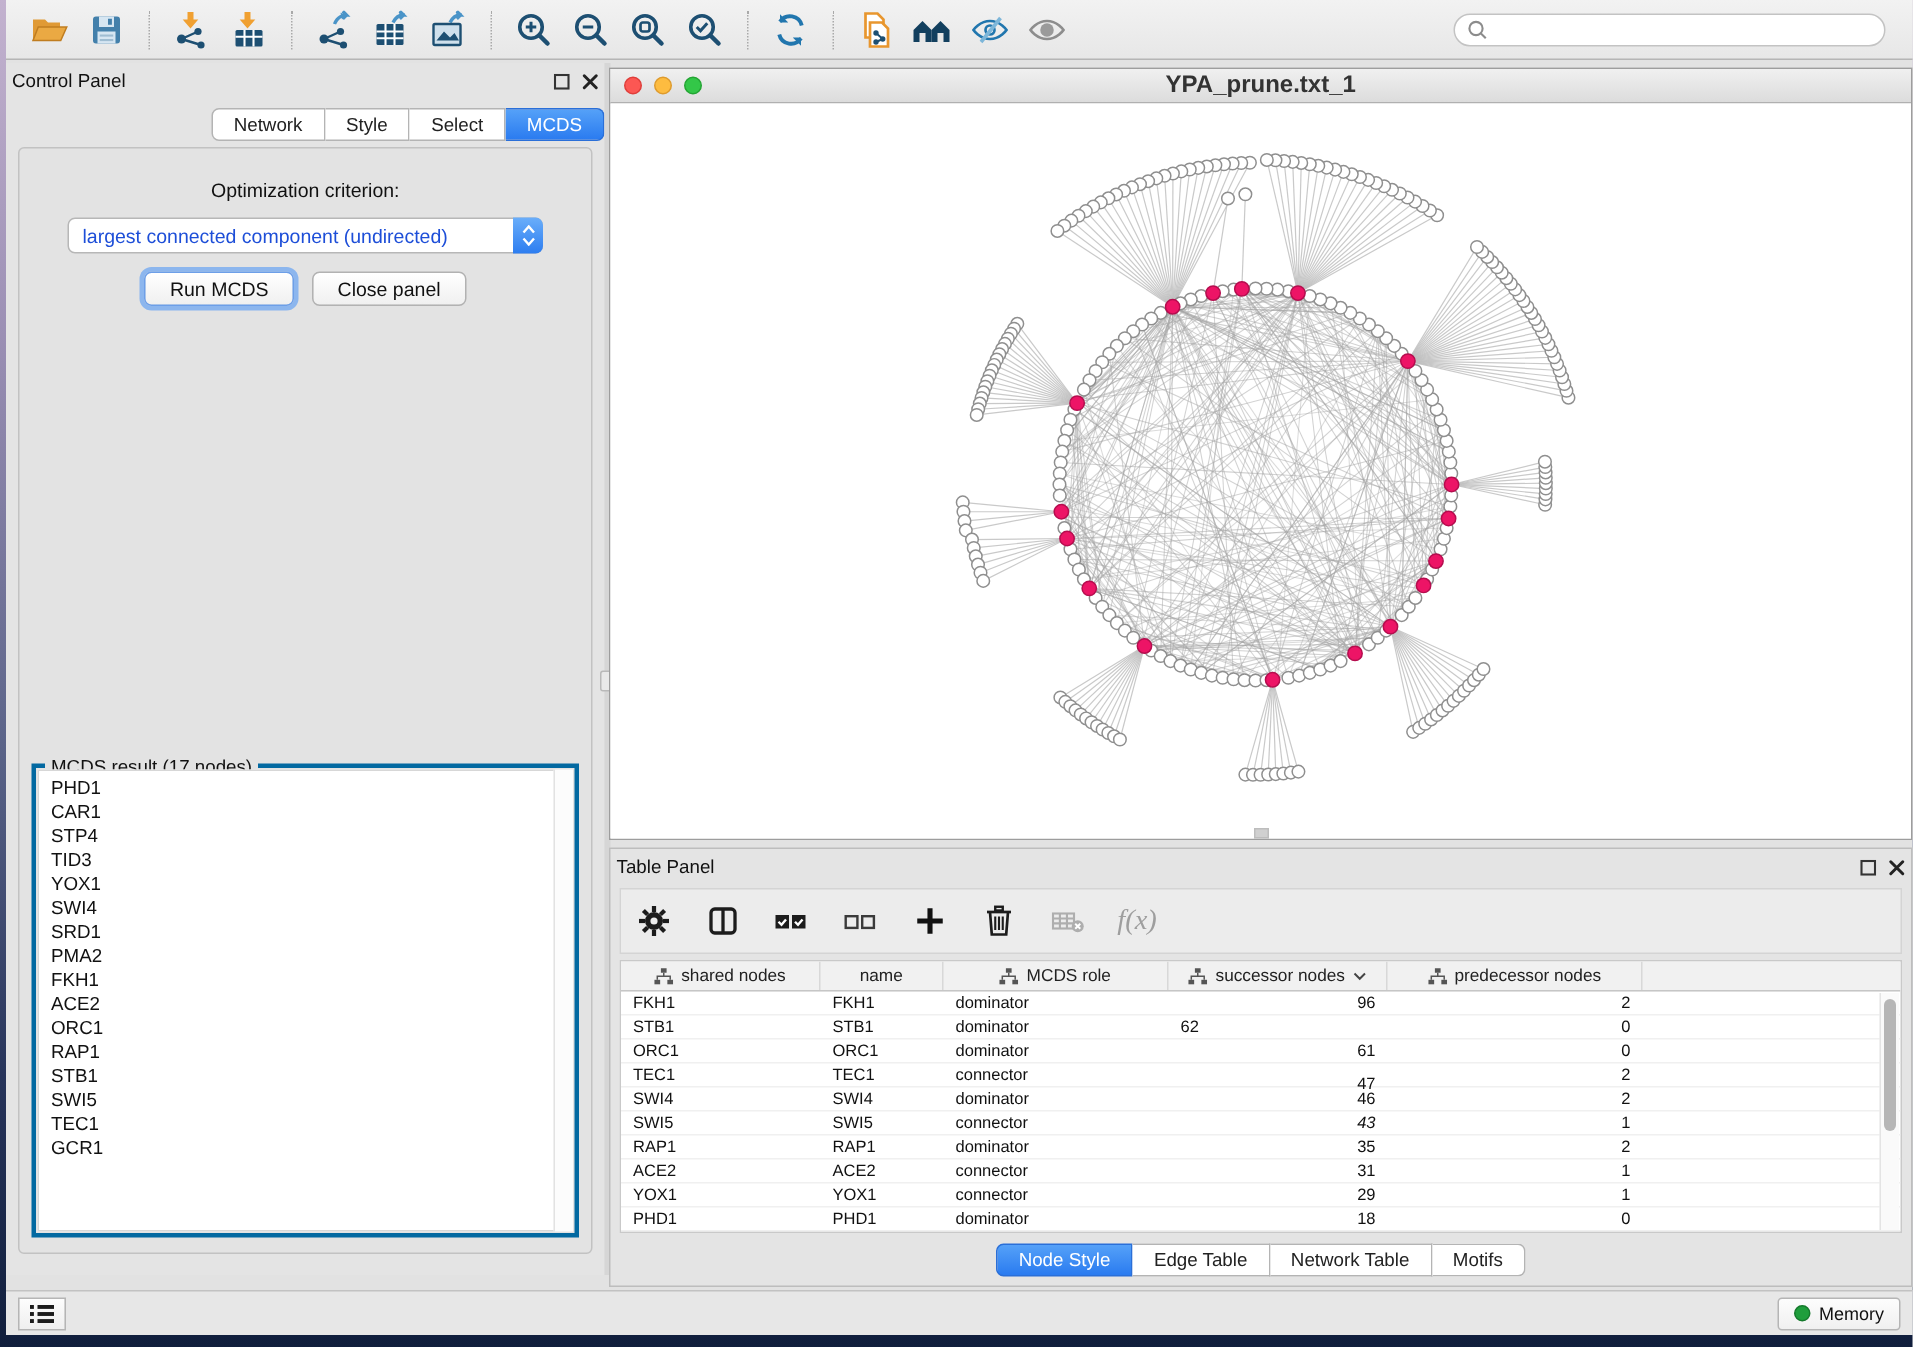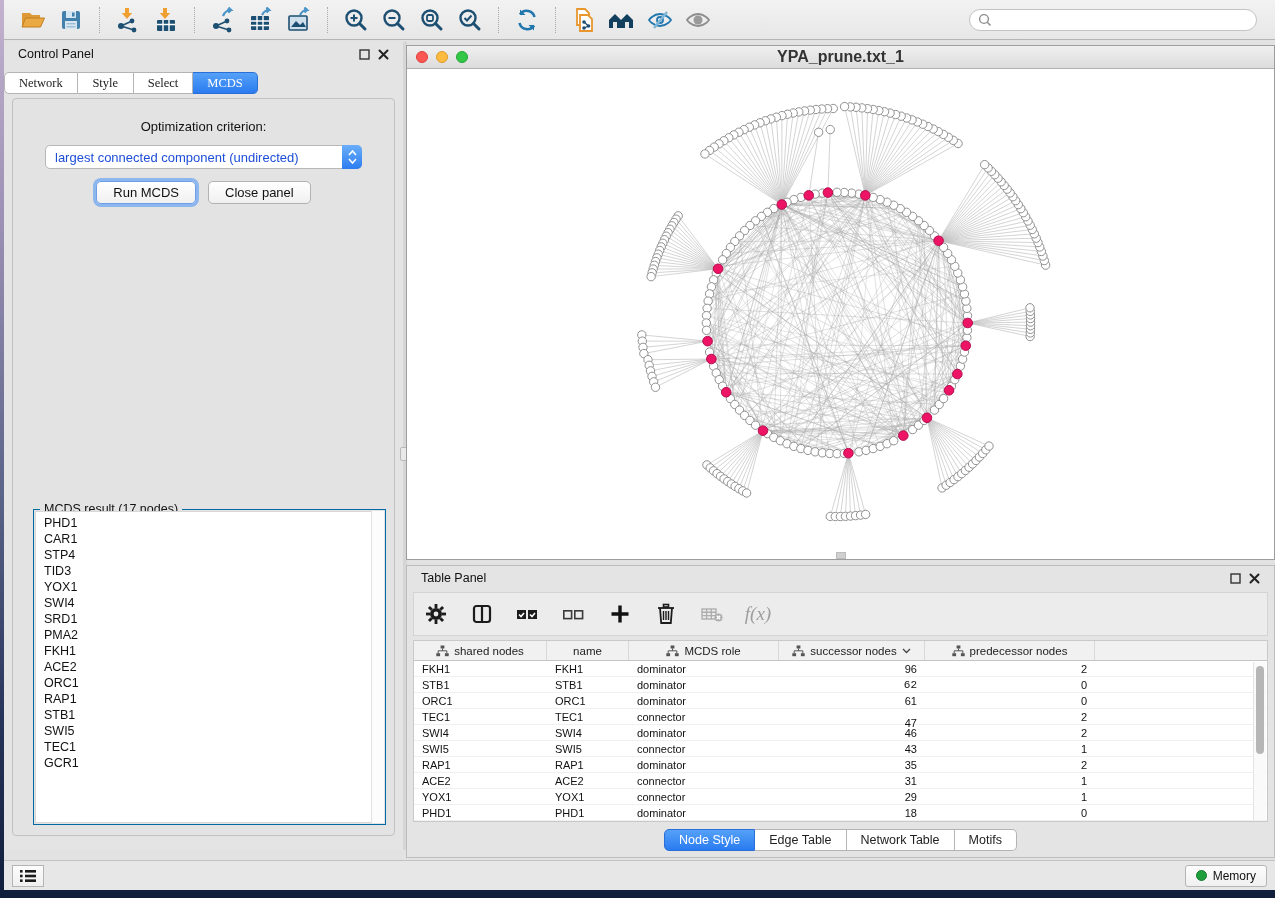--- a/index.html
+++ b/index.html
@@ -14,44 +14,44 @@
     display:flex; align-items:center; padding:0 10px; }
   .tbtn { width:32px; height:30px; display:flex; align-items:center; justify-content:center;
     border-radius:4px; margin:0 3px; cursor:default; }
   .tsep { width:0; height:26px; border-left:1px dotted #a9a9a9; margin:0 9px; }
   .searchbox { margin-left:auto; margin-right:8px; width:288px; height:22px; background:#fff;
     border:1px solid #c3c3c3; border-radius:12px; display:flex; align-items:center; padding:0 8px; }
   .searchbox input { border:none; outline:none; flex:1; font-size:12px; background:transparent; margin-left:5px; }
 
   
   .control-panel { position:absolute; left:0; top:42px; width:399px; bottom:40px; background:#e4e4e4; }
-  .panel-header { height:24px; display:flex; align-items:center; padding:0 14px; }
+  .panel-header { height:24px; display:flex; align-items:center; padding:0 4px; }
   .panel-title { font-size:12.5px; color:#111; }
   .panel-hbtns { margin-left:auto; display:flex; gap:8px; align-items:center; }
-  .cp-tabs { position:absolute; left:0; right:0; top:30px; display:flex; justify-content:flex-start;font-family:Liberation Serif, serif; }
+  .cp-tabs { position:absolute; left:0; right:0; top:30px; display:flex; justify-content:flex-end; }
   .seg { height:22px; display:flex; }
   .seg .seg-btn { min-width:56px; padding:0 14px; background:#fff; border:1px solid #b4b4b4; border-left:none;
     display:flex; align-items:center; justify-content:center; font-size:12.5px; color:#222; }
   .seg .seg-btn:first-child { border-left:1px solid #b4b4b4; border-radius:5px 0 0 5px; }
   .seg .seg-btn:last-child { border-radius:0 5px 5px 0; }
   .seg .seg-btn.active { background:linear-gradient(#55a1f8,#2a7bf0); border-color:#2a6fd8; color:#fff; }
   .cp-body { position:absolute; left:8px; right:8px; top:56px; bottom:14px;
     background:#e3e3e3; border:1px solid #c2c2c2; border-radius:4px; }
   .opt-label { text-align:center; margin-top:20px; font-size:13px; color:#111; }
   .combo { position:absolute; left:32px; right:32px; top:46px; height:24px; background:#fff;
     border:1px solid #b7b7b7; border-radius:5px; display:flex; align-items:center; }
   .combo-text { flex:1; padding:0 9px; font-size:13px; color:#1d4ed8; white-space:nowrap; overflow:hidden; }
   .combo-stepper { width:20px; height:24px; margin:-1px -1px -1px 0; border-radius:0 5px 5px 0;
     background:linear-gradient(#6aaefa,#2d7df0); display:flex; flex-direction:column; align-items:center; justify-content:center; gap:2px; }
   .cp-buttons { position:absolute; left:0; right:0; top:82px; display:flex; justify-content:center; gap:12px; }
   .mac-btn { height:23px; padding:0 16px; background:linear-gradient(#ffffff,#f0f0f0);
     border:1px solid #b2b2b2; border-radius:5px; font-size:13px; color:#111;
     display:flex; align-items:center; font-family:"Liberation Sans",sans-serif; }
   .mac-btn.focus-ring { box-shadow:0 0 0 3px rgba(94,158,245,.65); border-color:#6d9fe8; }
-  .result-box { position:absolute; left:8px; right:8px; top:410px; bottom:10px; border:1px solid #0369a1;margin-left:12px; }
+  .result-box { position:absolute; left:8px; right:8px; top:410px; bottom:10px; border:3px solid #0369a1; }
   .result-legend { position:absolute; top:-8px; left:6px; background:#e3e3e3; padding:0 4px; font-size:12.5px; color:#111; }
   .result-list { position:absolute; inset:1px; background:#fff; border:1px solid #d7d7d7; overflow:hidden; padding-top:3px; }
   .result-item { padding:0 8px; height:16px; line-height:16px; font-size:12.5px; color:#111; }
   .result-scroll { position:absolute; top:1px; bottom:1px; right:1px; width:13px; background:#fcfcfc; border-left:1px solid #e2e2e2; }
 
   
   .vsplit { position:absolute; left:399px; top:42px; width:4px; bottom:40px; background:#d6d6d6; }
   .vsplit .grip { position:absolute; top:405px; left:-3px; width:9px; height:14px; background:#e9e9e9;
     border:1px solid #b9b9b9; border-radius:2px; }
 
@@ -1211,21 +1211,21 @@
             <div class="td" style="width: 133px; text-align: left;">FKH1</div>
             <div class="td" style="width: 82px; text-align: left;">FKH1</div>
             <div class="td" style="width: 150px; text-align: left;">dominator</div>
             <div class="td" style="width: 146px; text-align: right;">96</div>
             <div class="td" style="width: 170px; text-align: right;">2</div>
           </div>
           <div class="tbl-row">
             <div class="td" style="width: 133px; text-align: left;">STB1</div>
             <div class="td" style="width: 82px; text-align: left;">STB1</div>
             <div class="td" style="width: 150px; text-align: left;">dominator</div>
-            <div class="td" style="width: 146px; text-align: right; font-family: Liberation Mono, monospace;">62</div>
+            <div class="td" style="width: 146px; ">62</div>
             <div class="td" style="width: 170px; text-align: right;">0</div>
           </div>
           <div class="tbl-row">
             <div class="td" style="width: 133px; text-align: left;">ORC1</div>
             <div class="td" style="width: 82px; text-align: left;">ORC1</div>
             <div class="td" style="width: 150px; text-align: left;">dominator</div>
             <div class="td" style="width: 146px; text-align: right;">61</div>
             <div class="td" style="width: 170px; text-align: right;">0</div>
           </div>
           <div class="tbl-row">
@@ -1239,21 +1239,21 @@
             <div class="td" style="width: 133px; text-align: left;">SWI4</div>
             <div class="td" style="width: 82px; text-align: left;">SWI4</div>
             <div class="td" style="width: 150px; text-align: left;">dominator</div>
             <div class="td" style="width: 146px; text-align: right;">46</div>
             <div class="td" style="width: 170px; text-align: right;">2</div>
           </div>
           <div class="tbl-row">
             <div class="td" style="width: 133px; text-align: left;">SWI5</div>
             <div class="td" style="width: 82px; text-align: left;">SWI5</div>
             <div class="td" style="width: 150px; text-align: left;">connector</div>
-            <div class="td" style="width: 146px; text-align: right;">43</div>
+            <div class="td" style="width: 146px; text-align: right; font-style: italic;">43</div>
             <div class="td" style="width: 170px; text-align: right;">1</div>
           </div>
           <div class="tbl-row">
             <div class="td" style="width: 133px; text-align: left;">RAP1</div>
             <div class="td" style="width: 82px; text-align: left;">RAP1</div>
             <div class="td" style="width: 150px; text-align: left;">dominator</div>
             <div class="td" style="width: 146px; text-align: right;">35</div>
             <div class="td" style="width: 170px; text-align: right;">2</div>
           </div>
           <div class="tbl-row">

